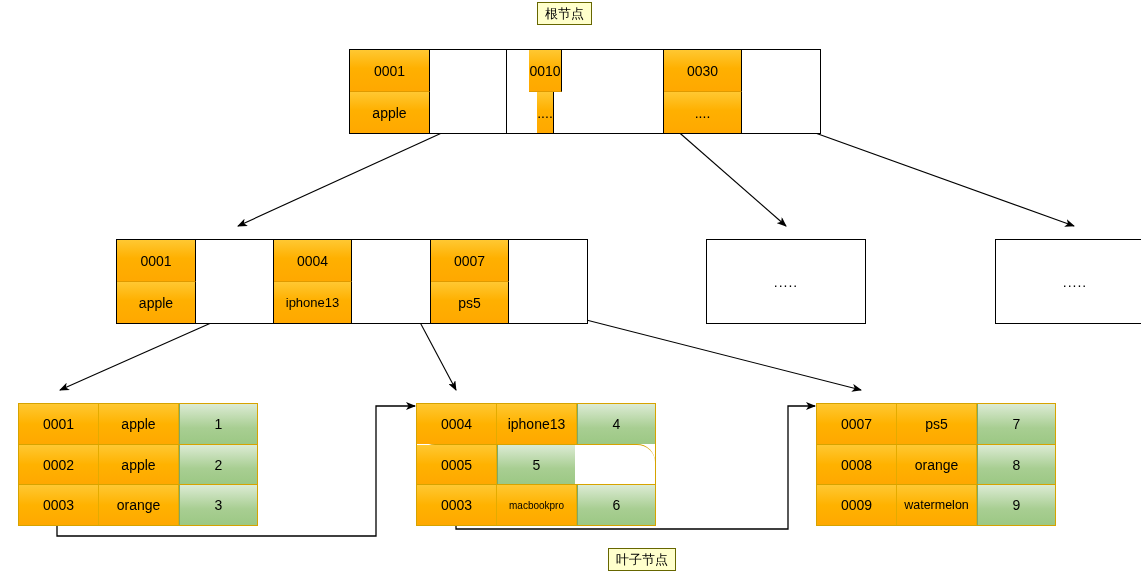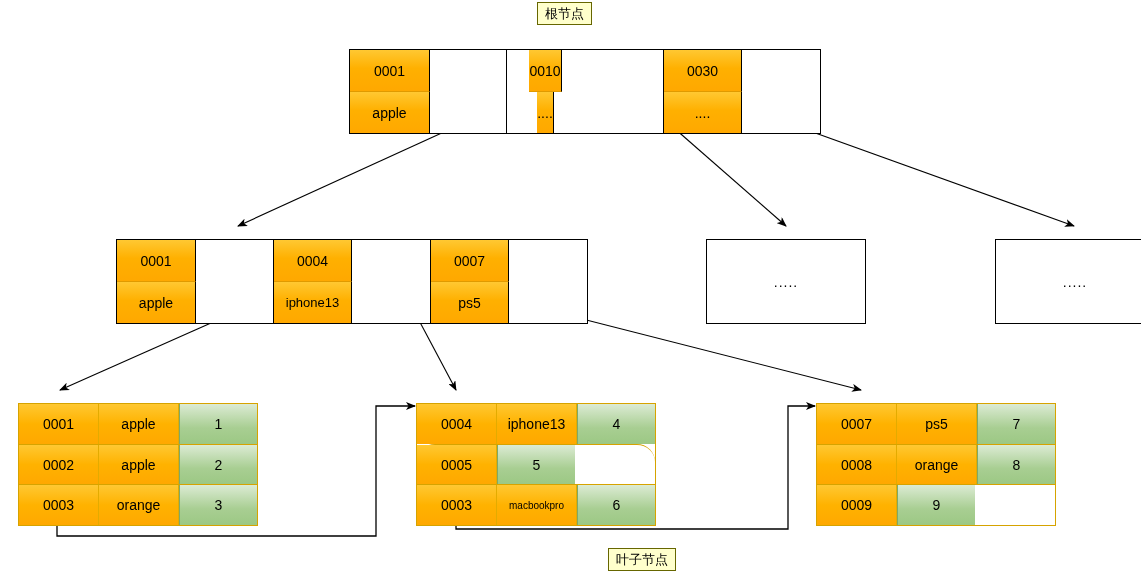--- a/index.html
+++ b/index.html
@@ -275,19 +275,20 @@
       <div class="leaf-cell c-name" style="width:80px;">ps5</div>
       <div class="leaf-cell c-val" style="width:78px;">7</div>
     </div>
     <div class="leaf-row" style="height:40px;">
       <div class="leaf-cell c-id" style="width:80px;">0008</div>
       <div class="leaf-cell c-name" style="width:80px;">orange</div>
       <div class="leaf-cell c-val" style="width:78px;">8</div>
     </div>
     <div class="leaf-row" style="height:41px;">
       <div class="leaf-cell c-id" style="width:80px;">0009</div>
+      <div class="leaf-cell c-name" style="width:80px; font-size:12.5px;">watermelon</div>
       <div class="leaf-cell c-val" style="width:78px;">9</div>
     </div>
   </div>
 
   <div class="tag" style="left:592px; top:548px;">叶子节点</div>
 
 </div>
 
 </body></html>

